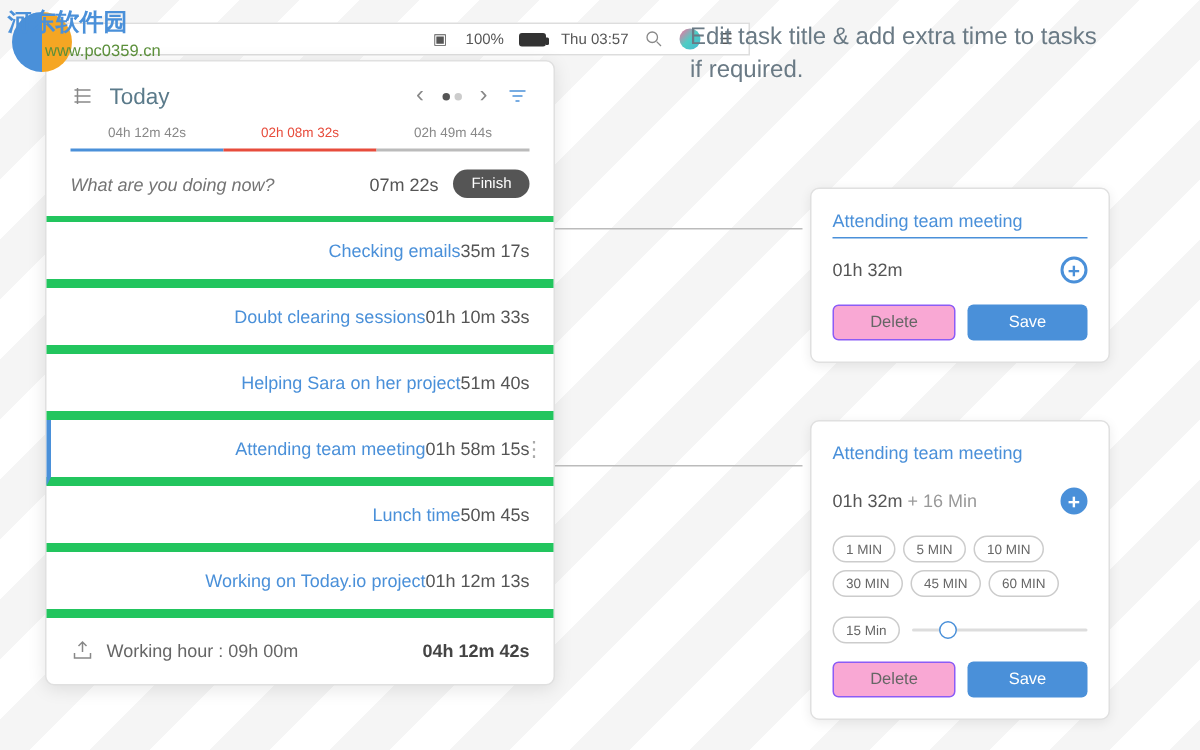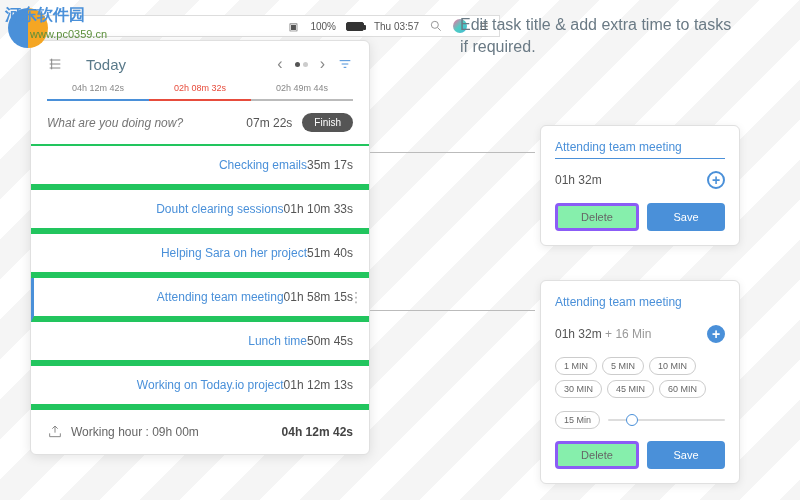--- a/index.html
+++ b/index.html
@@ -7,50 +7,50 @@
 .watermark{position:absolute;top:5px;left:5px;color:#4a90d9;font-size:16px;font-weight:bold;z-index:100}
 .watermark-sub{position:absolute;top:28px;left:30px;color:#5b8f3a;font-size:11px;z-index:100}
 .logo{position:absolute;top:8px;left:8px;width:40px;height:40px;border-radius:50%;background:linear-gradient(90deg,#4a90d9 50%,#f5a623 50%);z-index:99}
 .menubar{position:absolute;top:15px;left:20px;right:300px;height:22px;background:#fff;border:1px solid #ddd;display:flex;align-items:center;justify-content:flex-end;padding:0 8px;gap:10px;font-size:10px;color:#555}
 .menubar-icon{width:14px;height:14px;display:inline-flex;align-items:center;justify-content:center}
 .battery{width:18px;height:9px;border:1px solid #333;border-radius:2px;background:#333;position:relative}
 .battery:after{content:"";position:absolute;right:-3px;top:2px;width:2px;height:5px;background:#333;border-radius:0 1px 1px 0}
 .siri{width:14px;height:14px;border-radius:50%;background:linear-gradient(135deg,#ff6b9d,#4ecdc4,#45b7d1)}
 .main-panel{position:absolute;top:40px;left:30px;width:340px;background:#fff;border:1px solid #e0e0e0;border-radius:6px;box-shadow:0 2px 12px rgba(0,0,0,0.1)}
 .header{display:flex;align-items:center;justify-content:space-between;padding:14px 16px 10px}
-.header-left{display:flex;align-items:center;gap:23px;color:#5a7a8a;font-size:15px;font-weight:500}
+.header-left{display:flex;align-items:center;gap:10px;color:#5a7a8a;font-size:15px;font-weight:500}
 .header-right{display:flex;align-items:center;gap:12px;color:#888}
 .dots{display:flex;gap:3px;align-items:center}
 .dot{width:5px;height:5px;border-radius:50%;background:#ccc}
 .dot.active{background:#555}
 .segments{display:flex;padding:0 16px;font-size:9px;color:#888}
 .segment{flex:1;text-align:center;padding-bottom:6px;border-bottom:2px solid #ddd}
 .segment.blue{border-color:#4a90d9}
 .segment.red{border-color:#e74c3c;color:#e74c3c}
 .segment.gray{border-color:#bbb}
-.current-row{display:flex;align-items:center;padding:12px 16px;gap:10px;border-bottom:2px solid #22c55e}
+.current-row{display:flex;align-items:center;padding:12px 16px;gap:10px;border-bottom:4px solid #22c55e}
 .current-input{flex:1;border:none;color:#aaa;font-size:12px;font-style:italic;outline:none}
 .finish-btn{background:#555;color:#fff;border:none;padding:4px 12px;border-radius:10px;font-size:10px;cursor:pointer}
 .task-row{display:flex;align-items:center;justify-content:flex-end;padding:12px 16px;border-bottom:6px solid #22c55e;font-size:12px}
 .task-name{color:#4a90d9}
 .task-time{color:#555;font-weight:500}
 .task-row.selected{border-left:3px solid #4a90d9;padding-left:13px;position:relative}
 .task-row.selected:after{content:"⋮";position:absolute;right:6px;color:#aaa;font-size:14px}
 .footer{display:flex;align-items:center;justify-content:space-between;padding:14px 16px;font-size:12px;color:#666}
 .footer-left{display:flex;align-items:center;gap:8px}
 .headline{position:absolute;top:14px;right:60px;width:280px;text-align:left;color:#6a7a85;font-size:16px;line-height:1.4}
 .edit-card{position:absolute;background:#fff;border:1px solid #e0e0e0;border-radius:6px;padding:14px;width:200px;box-shadow:0 2px 8px rgba(0,0,0,0.08)}
 .edit-card.card1{top:125px;right:60px}
 .edit-card.card2{top:280px;right:60px}
 .edit-title{color:#4a90d9;font-size:12px;border-bottom:1px solid #4a90d9;padding-bottom:4px;margin-bottom:12px}
 .edit-time-row{display:flex;align-items:center;justify-content:space-between;margin-bottom:14px;font-size:12px;color:#555}
 .plus-circle{width:18px;height:18px;border:2px solid #4a90d9;border-radius:50%;color:#4a90d9;display:flex;align-items:center;justify-content:center;font-size:14px;font-weight:bold;cursor:pointer}
 .plus-circle.filled{background:#4a90d9;color:#fff;border-color:#4a90d9}
 .edit-actions{display:flex;gap:8px}
-.btn-delete{flex:1;background:#86efac;border:3px solid #8b5cf6;padding:5px;border-radius:4px;font-size:11px;color:#666;cursor:pointer}
+.btn-delete{flex:1;background:#f9a8d4;border:1px solid #8b5cf6;padding:5px;border-radius:4px;font-size:11px;color:#666;cursor:pointer}
 .btn-save{flex:1;background:#4a90d9;border:none;padding:5px;border-radius:4px;font-size:11px;color:#fff;cursor:pointer}
 .chips{display:flex;flex-wrap:wrap;gap:5px;margin-bottom:13px}
 .chip{border:1px solid #ccc;border-radius:10px;padding:3px 8px;font-size:9px;color:#666;cursor:pointer}
 .slider-row{display:flex;align-items:center;gap:8px;margin-bottom:12px}
 .slider{flex:1;height:2px;background:#ddd;position:relative;border-radius:2px}
 .slider-thumb{position:absolute;left:15%;top:-5px;width:12px;height:12px;border-radius:50%;background:#fff;border:1px solid #4a90d9}
 .connector{position:absolute;border-top:1px solid #bbb;z-index:1}
 .connector.c1{top:152px;left:370px;width:165px}
 .connector.c2{top:310px;left:370px;width:165px}
 .icon-svg{width:16px;height:16px;stroke:#888;fill:none;stroke-width:1.5}

